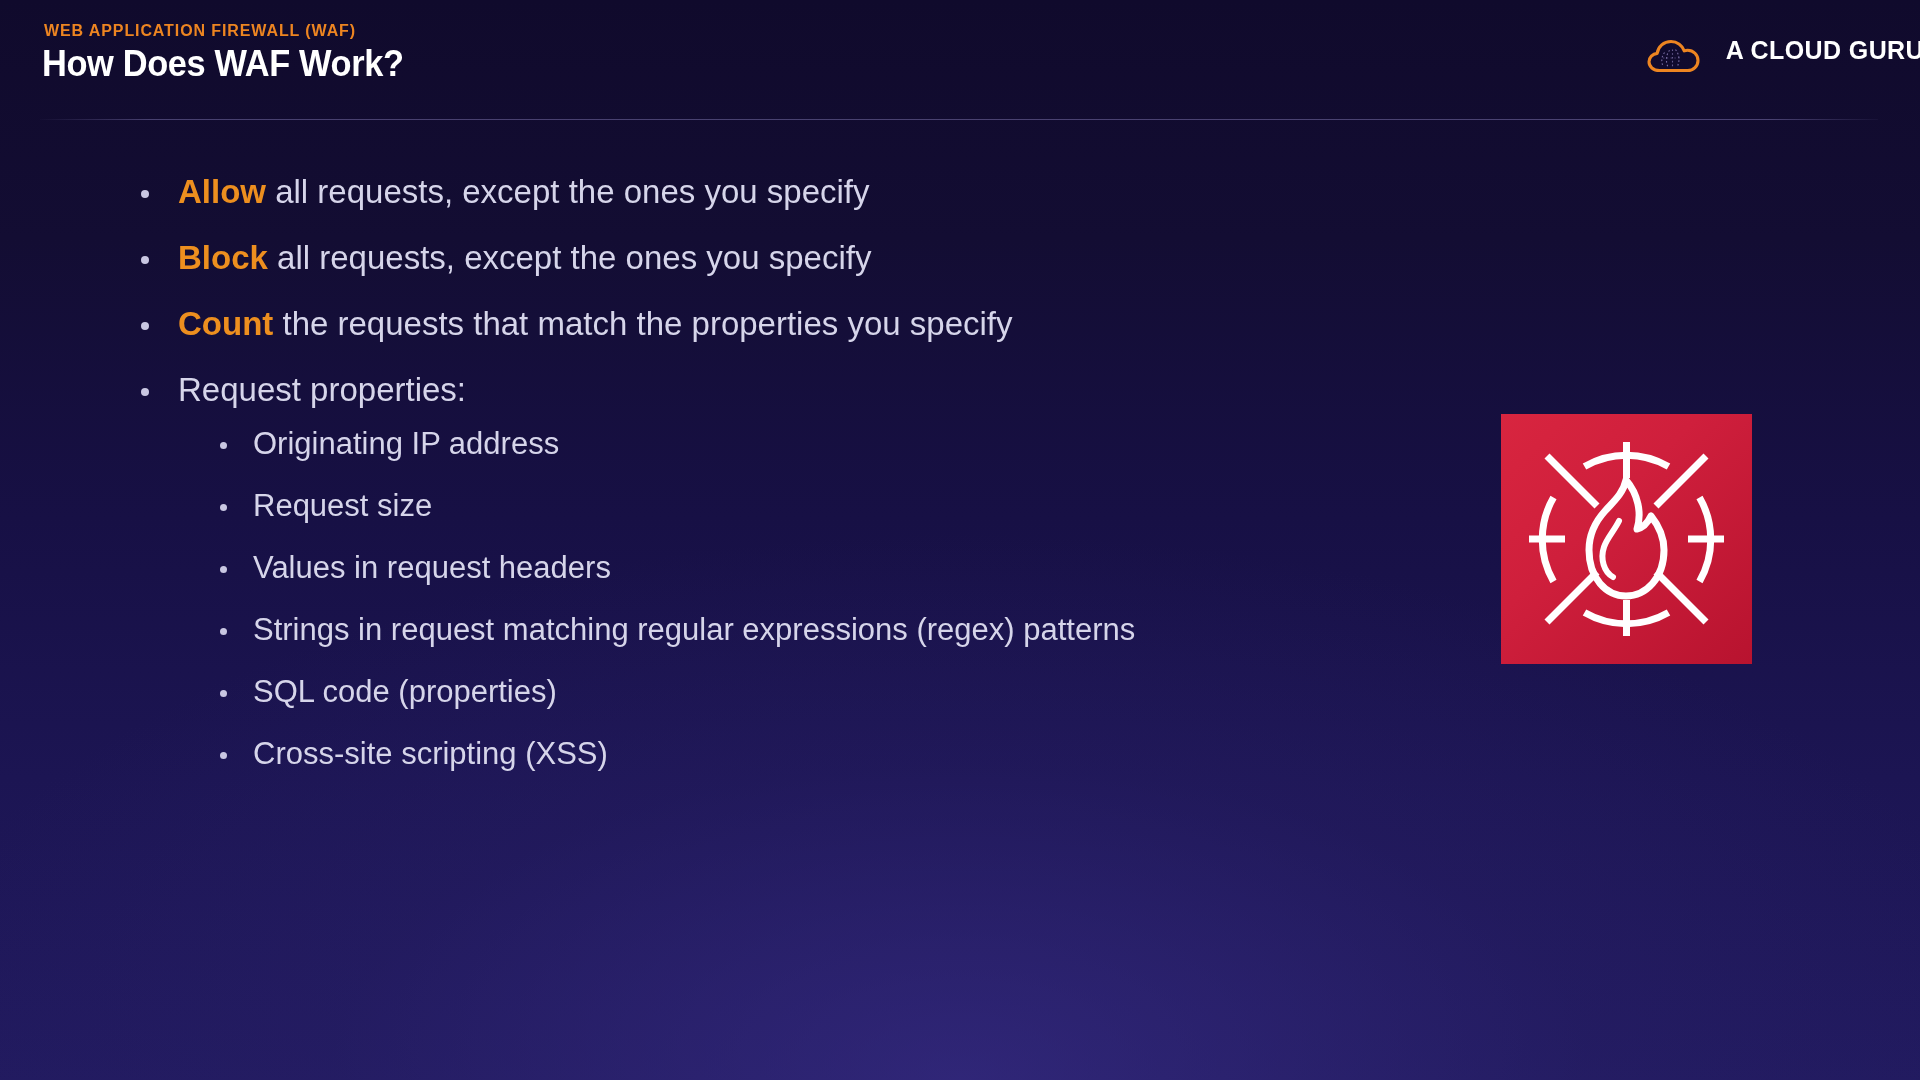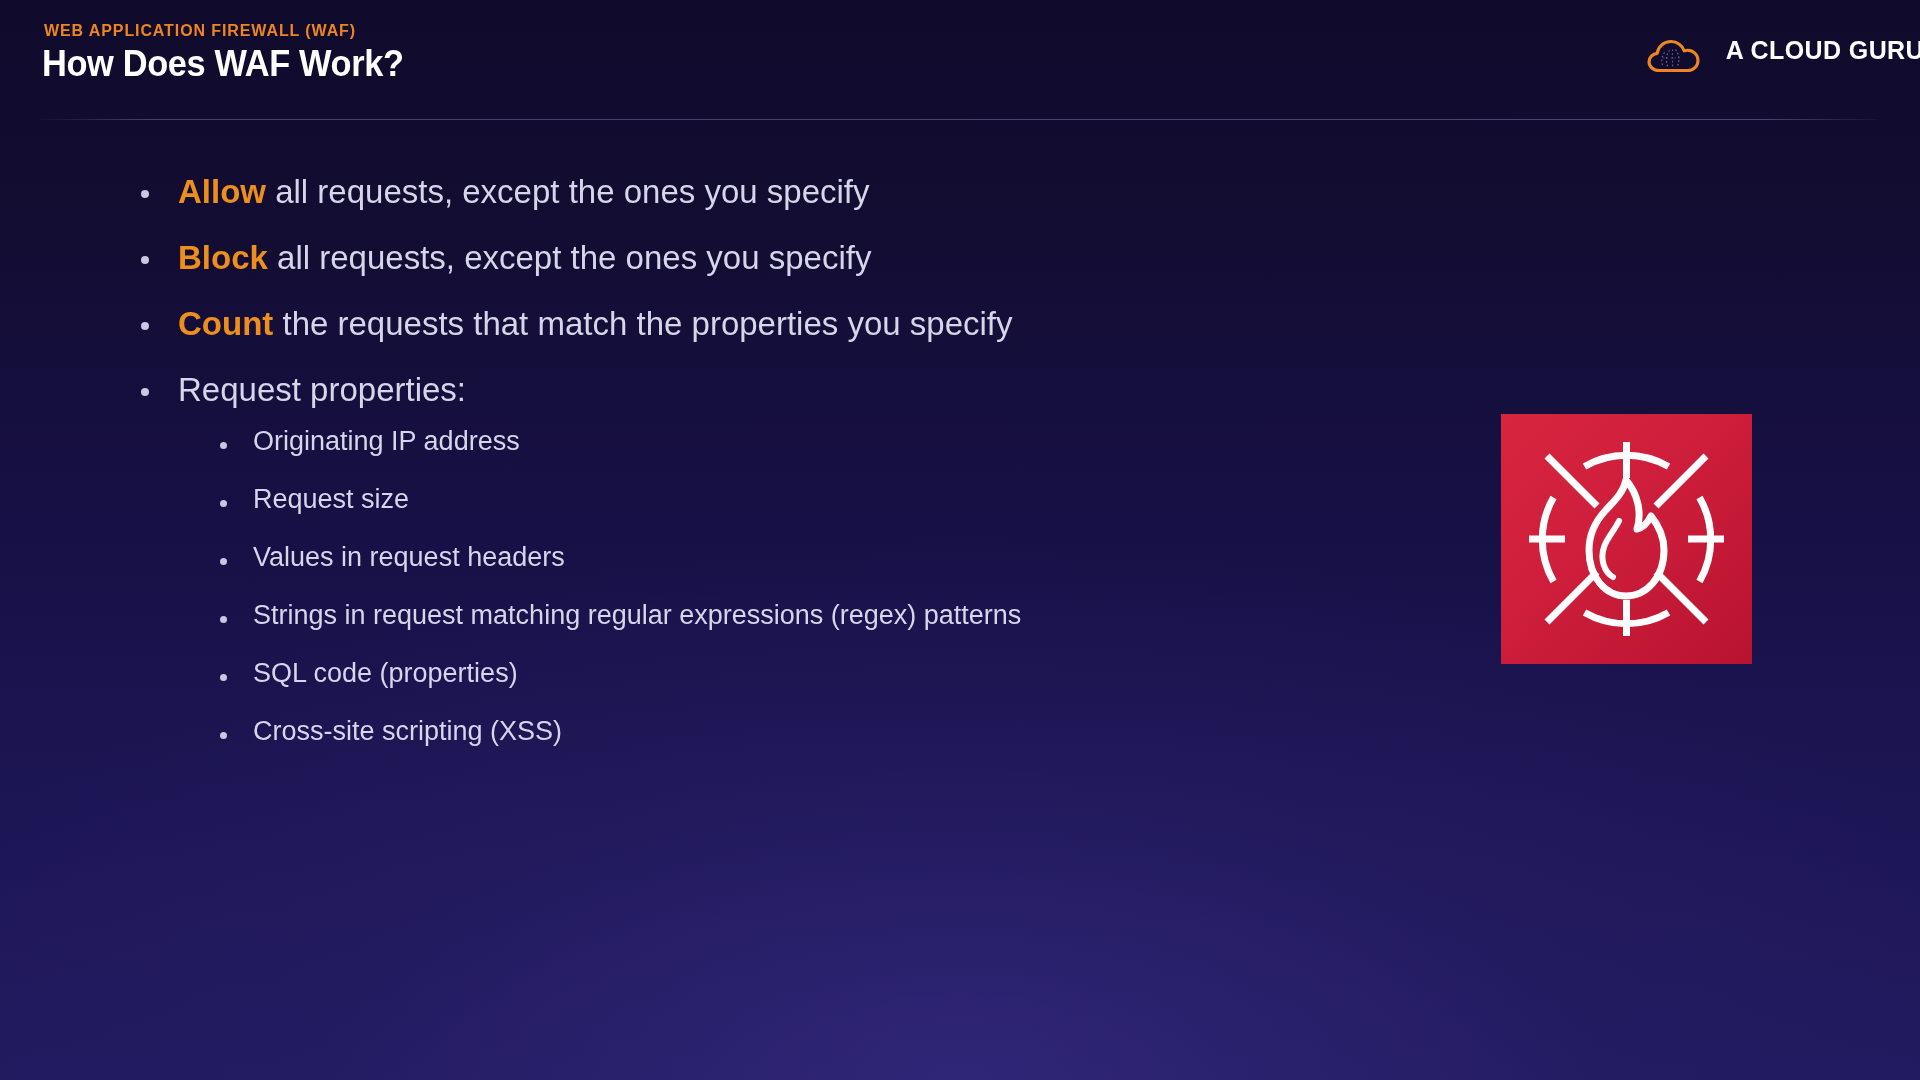--- a/index.html
+++ b/index.html
@@ -126,21 +126,21 @@
   }
   ul.lvl2 {
     list-style: none;
     margin: 22px 0 0 0;
     padding: 0;
   }
   li.l2 {
     position: relative;
     padding-left: 75px;
     margin-bottom: 31px;
-    font-size: 27px;
+    font-size: 31px;
     color: #d6d5ea;
   }
   li.l2 > .dot {
     position: absolute;
     left: 42px;
     top: 14px;
     width: 7px;
     height: 7px;
     border-radius: 50%;
     background: #c9c7e2;

